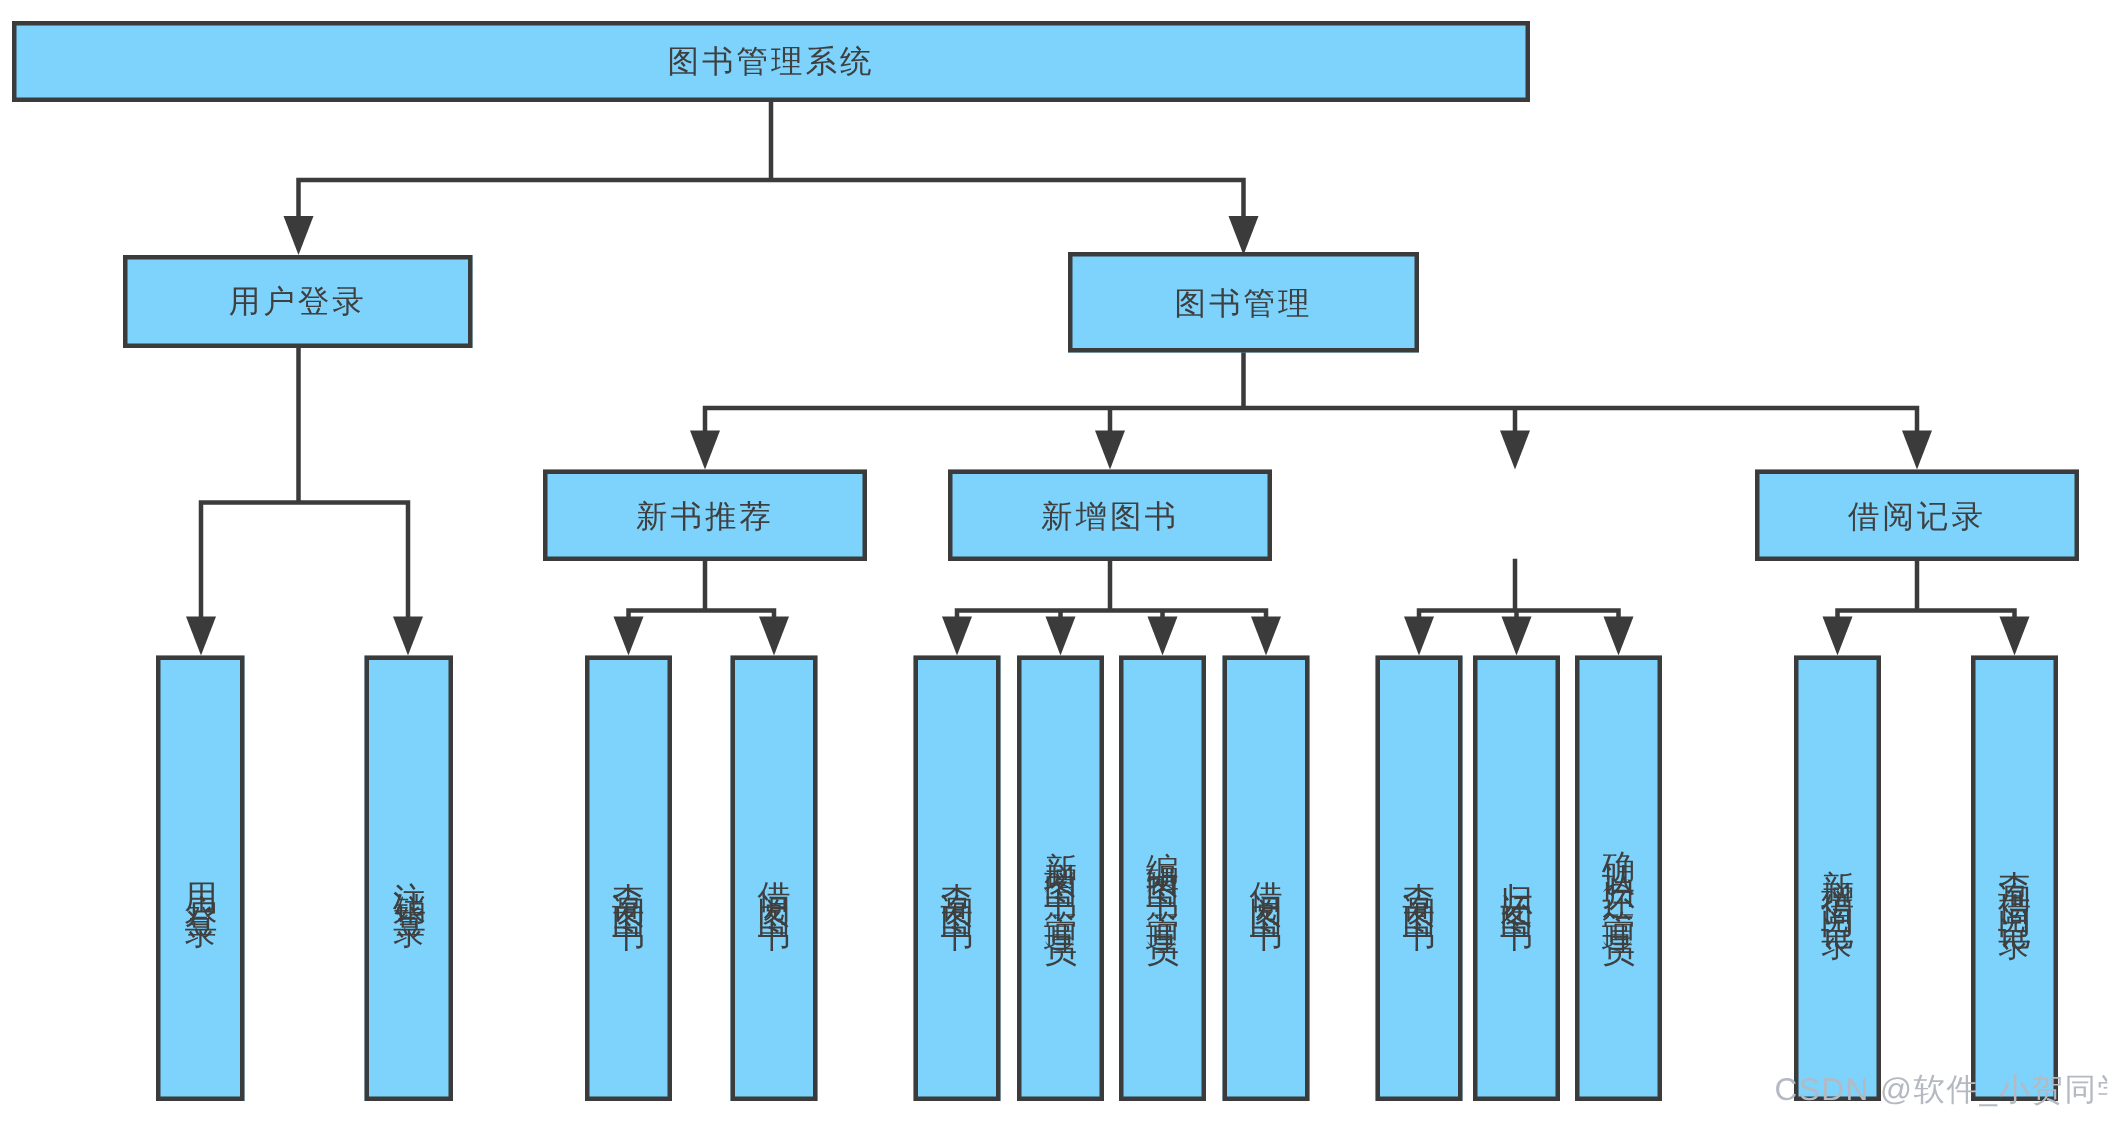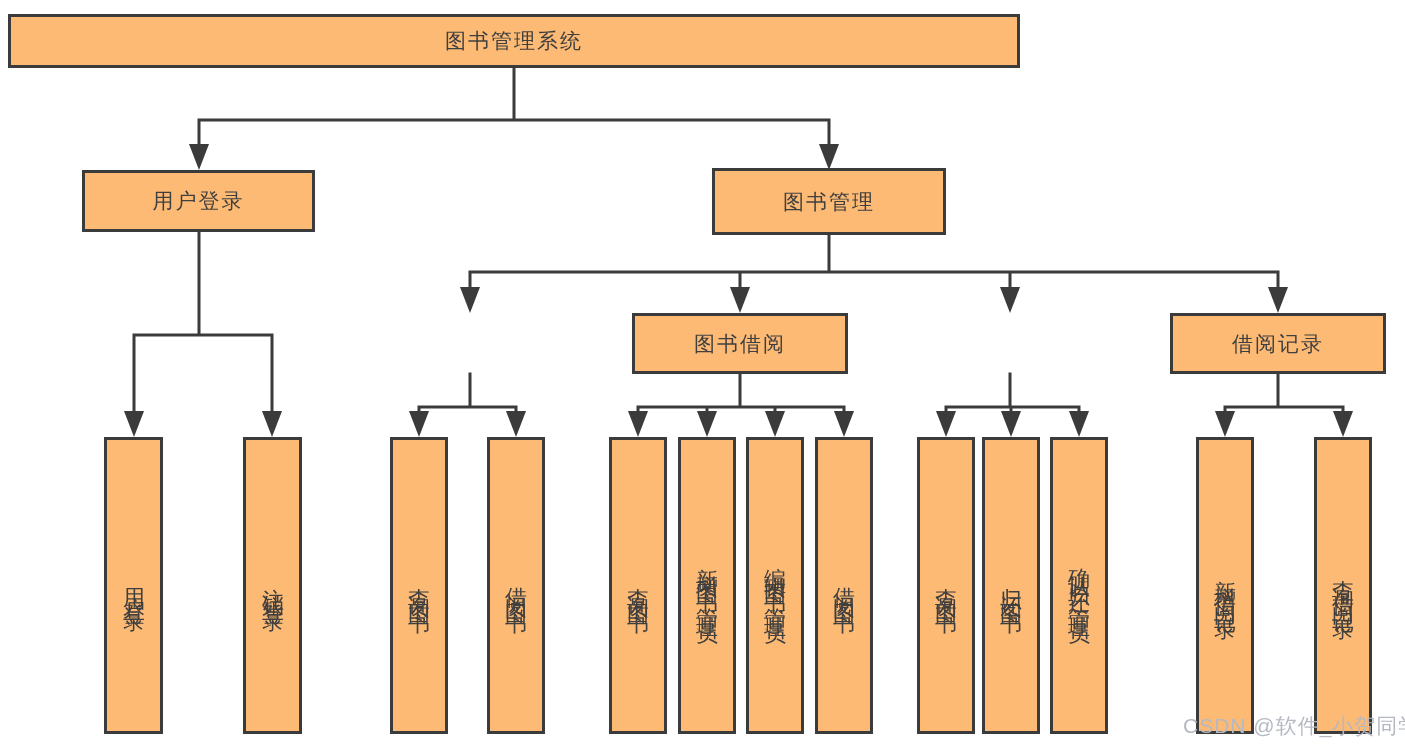--- a/index.html
+++ b/index.html
@@ -19,21 +19,21 @@
     position: absolute;
     left: 0; top: 0;
     width: 1405px;
     height: 747px;
     pointer-events: none;
   }
   .box {
     position: absolute;
     box-sizing: border-box;
     border: 3px solid var(--line, #3b3b3b);
-    background: #fdba74;
+    background: #7dd3fc;
     color: var(--text, #3f3f3f);
   }
   .box.h {
     display: flex;
     align-items: center;
     justify-content: center;
     font-size: 21px;
     letter-spacing: 2px;
     white-space: nowrap;
   }
@@ -81,21 +81,22 @@
       <polygon points="1069,411 1089,411 1079,437" fill="#3b3b3b"></polygon>
       <polygon points="1215,411 1235,411 1225,437" fill="#3b3b3b"></polygon>
       <polygon points="1333,411 1353,411 1343,437" fill="#3b3b3b"></polygon>
     </svg>
 
   <div class="box h" style="left:8px;top:14px;width:1012px;height:54px">图书管理系统</div>
 
   <div class="box h" style="left:82px;top:170px;width:233px;height:62px">用户登录</div>
   <div class="box h" style="left:712px;top:168px;width:234px;height:67px">图书管理</div>
 
-  <div class="box h" style="left:632px;top:313px;width:216px;height:61px">图书借阅</div>
+  <div class="box h" style="left:362px;top:313px;width:216px;height:61px">新书推荐</div>
+  <div class="box h" style="left:632px;top:313px;width:216px;height:61px">新增图书</div>
   <div class="box h" style="left:1170px;top:313px;width:216px;height:61px">借阅记录</div>
 
   <div class="box v" style="left:104px;top:437px;width:59px;height:297px">用户登录</div>
   <div class="box v" style="left:243px;top:437px;width:59px;height:297px">注销登录</div>
 
   <div class="box v" style="left:390px;top:437px;width:58px;height:297px">查询图书</div>
   <div class="box v" style="left:487px;top:437px;width:58px;height:297px">借阅图书</div>
 
   <div class="box v" style="left:609px;top:437px;width:58px;height:297px">查询图书</div>
   <div class="box v" style="left:678px;top:437px;width:58px;height:297px">新增图书（管理员）</div>

